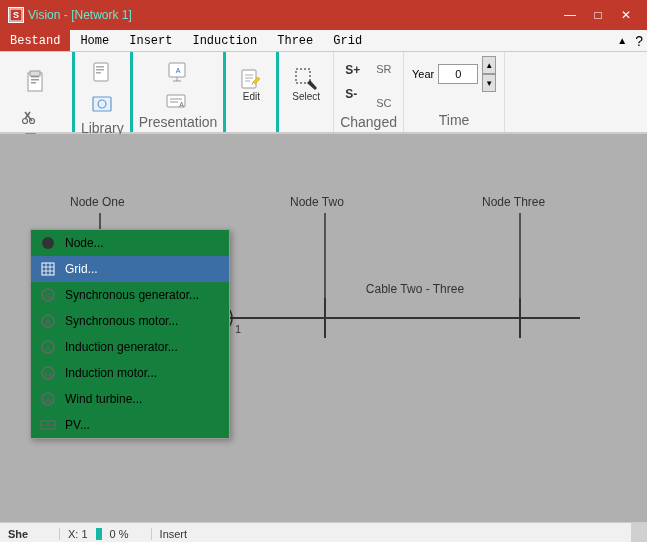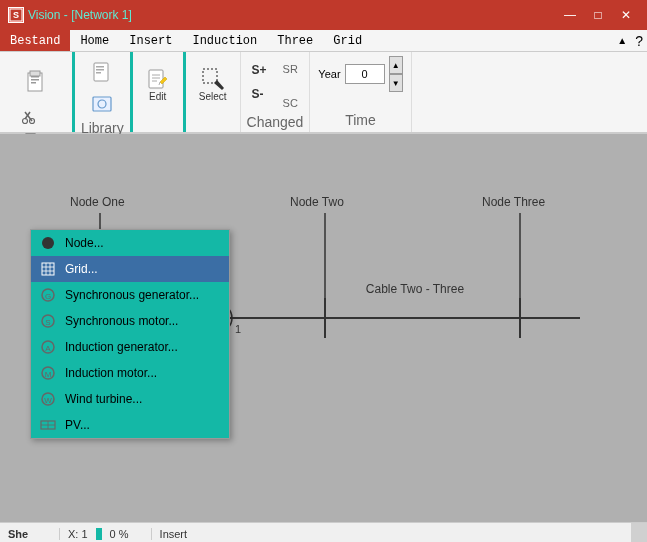--- a/index.html
+++ b/index.html
@@ -114,21 +114,21 @@
       position: absolute;
       top: 0; left: 0;
       width: 100%; height: 100%;
     }
 
     
     .context-menu {
       position: absolute;
       left: 30px;
       top: 95px;
-      background: #14b8a6;
+      background: #15803d;
       border: 1px solid #999;
       box-shadow: 2px 2px 6px rgba(0,0,0,0.3);
       min-width: 200px;
       z-index: 100;
     }
     .ctx-item {
       display: flex;
       align-items: center;
       padding: 4px 12px 4px 8px;
       cursor: pointer;
@@ -243,20 +243,43 @@
             <svg width="20" height="18" viewBox="0 0 20 18">
               <rect x="1" y="2" width="18" height="14" fill="#e8f0ff" stroke="#6699cc" stroke-width="1.2" rx="1"></rect>
               <circle cx="10" cy="9" r="4" fill="none" stroke="#6699cc" stroke-width="1.2"></circle>
             </svg>
           </div>
         </div>
       </div>
       <div class="ribbon-group-label">Library</div>
     </div>
 
+    <div class="ribbon-group">
+      <div class="ribbon-group-items">
+        <div style="display:flex; flex-direction:column; gap:2px;">
+          <div class="ribbon-btn">
+            <svg width="20" height="22" viewBox="0 0 20 22">
+              <rect x="1" y="2" width="16" height="14" fill="#fff" stroke="#999" rx="1"></rect>
+              <line x1="9" y1="16" x2="9" y2="20" stroke="#999" stroke-width="1"></line>
+              <line x1="5" y1="20" x2="13" y2="20" stroke="#999" stroke-width="1"></line>
+              <text x="10" y="12" text-anchor="middle" font-size="7" fill="#3366cc">A</text>
+            </svg>
+          </div>
+          <div class="ribbon-btn-small">
+            <svg width="20" height="16" viewBox="0 0 20 16">
+              <rect x="1" y="2" width="18" height="12" fill="#fff" stroke="#999" rx="1"></rect>
+              <line x1="4" y1="6" x2="16" y2="6" stroke="#999" stroke-width="1"></line>
+              <line x1="4" y1="9" x2="12" y2="9" stroke="#999" stroke-width="1"></line>
+              <text x="18" y="14" text-anchor="end" font-size="7" fill="#666">A</text>
+            </svg>
+          </div>
+        </div>
+      </div>
+      <div class="ribbon-group-label">Presentation</div>
+    </div>
 
     <div class="ribbon-group">
       <div class="ribbon-group-items">
         <div class="ribbon-btn" style="min-width:38px;">
           <div class="ribbon-icon">
             <svg width="22" height="22" viewBox="0 0 22 22">
               <rect x="2" y="2" width="14" height="18" fill="#fff" stroke="#999" rx="1"></rect>
               <line x1="5" y1="7" x2="13" y2="7" stroke="#aaa" stroke-width="1"></line>
               <line x1="5" y1="10" x2="13" y2="10" stroke="#aaa" stroke-width="1"></line>
               <line x1="5" y1="13" x2="10" y2="13" stroke="#aaa" stroke-width="1"></line>

